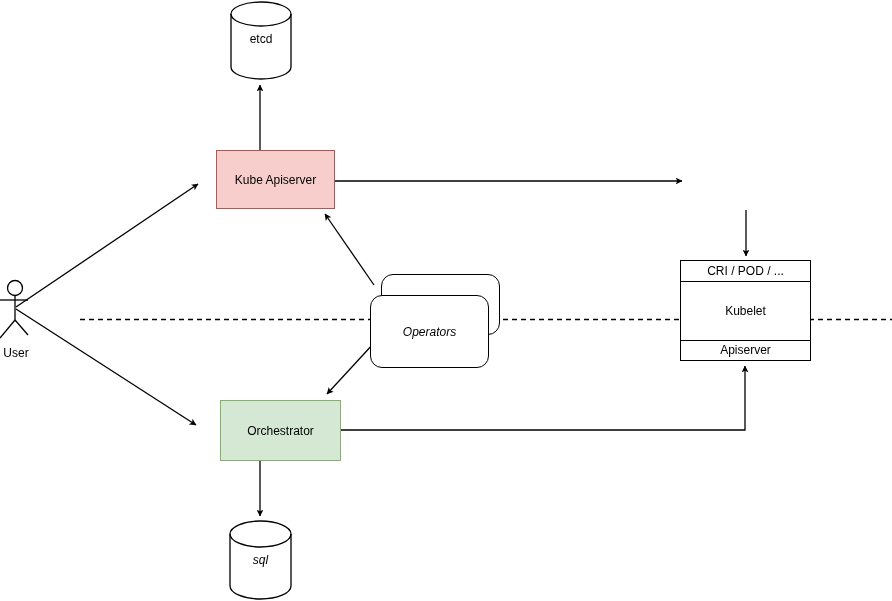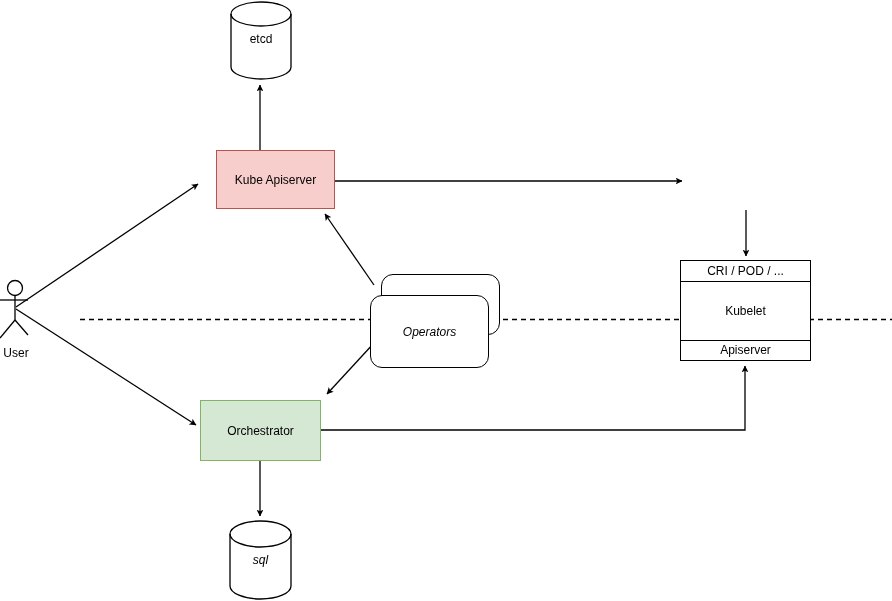--- a/index.html
+++ b/index.html
@@ -8,21 +8,21 @@
     background:var(--white,#ffffff);
     font-family:"Liberation Sans", sans-serif;
     font-size:12px; color:#000; overflow:hidden;
   }
   #edge-layer { position:absolute; left:0; top:0; width:892px; height:601px; z-index:1; }
   #edge-layer .stroke { stroke:var(--line,#000); stroke-width:1.3; fill:none; }
   #edge-layer .shape-fill { fill:var(--white,#ffffff); }
   .node { position:absolute; z-index:2; display:flex; align-items:center; justify-content:center;
           box-sizing:border-box; text-align:center; }
   .rect-red   { background:var(--red-fill,#f8cecc);   border:1.3px solid var(--red-stroke,#b85450);margin-left:14px; }
-  .rect-green { background:var(--green-fill,#d5e8d4); border:1.3px solid var(--green-stroke,#82b366); }
+  .rect-green { background:var(--green-fill,#d5e8d4); border:1.3px solid var(--green-stroke,#82b366);margin-left:20px; }
   .rect-white { background:var(--white,#ffffff); border:1.3px solid var(--line,#000); }
   .rounded { border-radius:12px; }
   #node-kube-apiserver { left:202px; top:150px; width:119px; height:59px; }
   #node-kubelet        { left:686px; top:151px; width:120px; height:59px; }
   #node-orchestrator   { left:200px; top:400px; width:121px; height:61px; }
   #operators-back      { left:381px; top:274px; width:119px; height:61px; }
   #operators-front     { left:370px; top:295px; width:119px; height:73px;font-style:italic; }
   #node-agents-stack   { left:680px; top:260px; width:131px; height:101px;
                          flex-direction:column; align-items:stretch; justify-content:flex-start; padding:0; }
   #node-agents-stack .row1 { height:21px; line-height:20px; border-bottom:1.3px solid var(--line,#000); box-sizing:border-box; }

